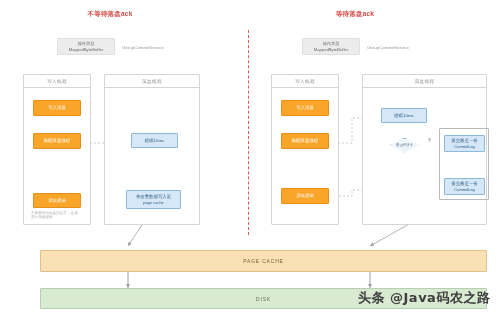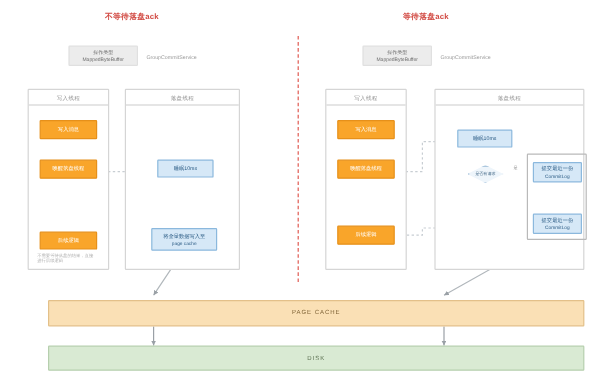--- a/index.html
+++ b/index.html
@@ -206,14 +206,15 @@
   </div>
   <div class="abs node node-blue" style="left:444px;top:178px;width:41px;height:17px;">
     <span>提交最近一份</span>
     <small>CommitLog</small>
   </div>
 
   <div class="abs bar bar-cache" style="left:40px;top:250px;width:447px;height:22px;">PAGE CACHE</div>
 
   <div class="abs bar bar-disk" style="left:40px;top:288px;width:447px;height:21px;">DISK</div>
 
+  <div class="wm" style="left:358px;top:289px;">头条 @Java码农之路</div>
 
 </div>
 
 </body></html>

